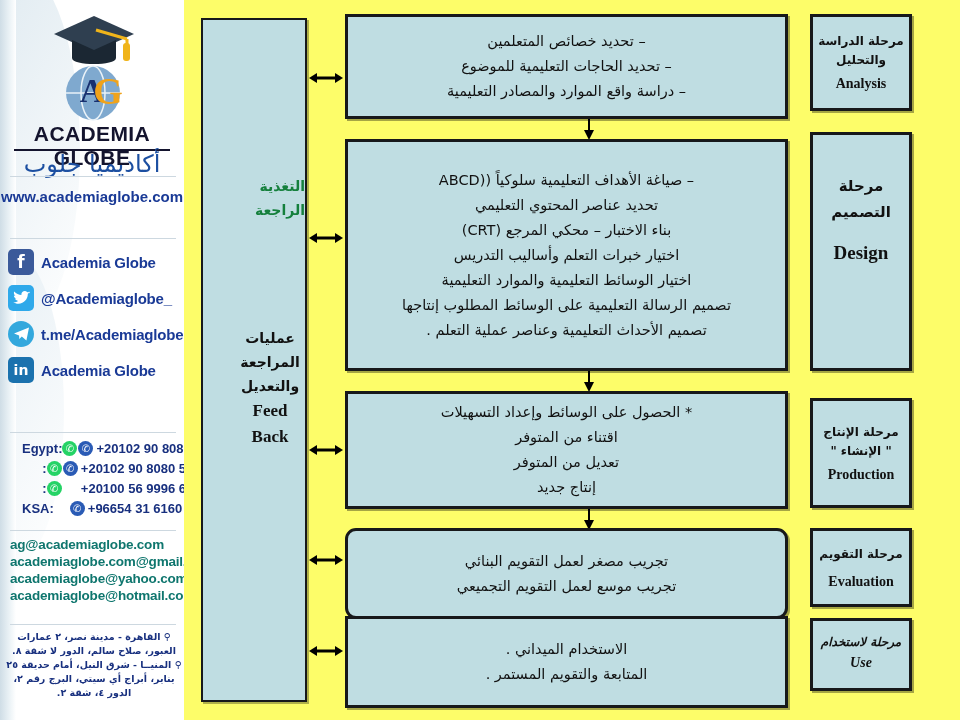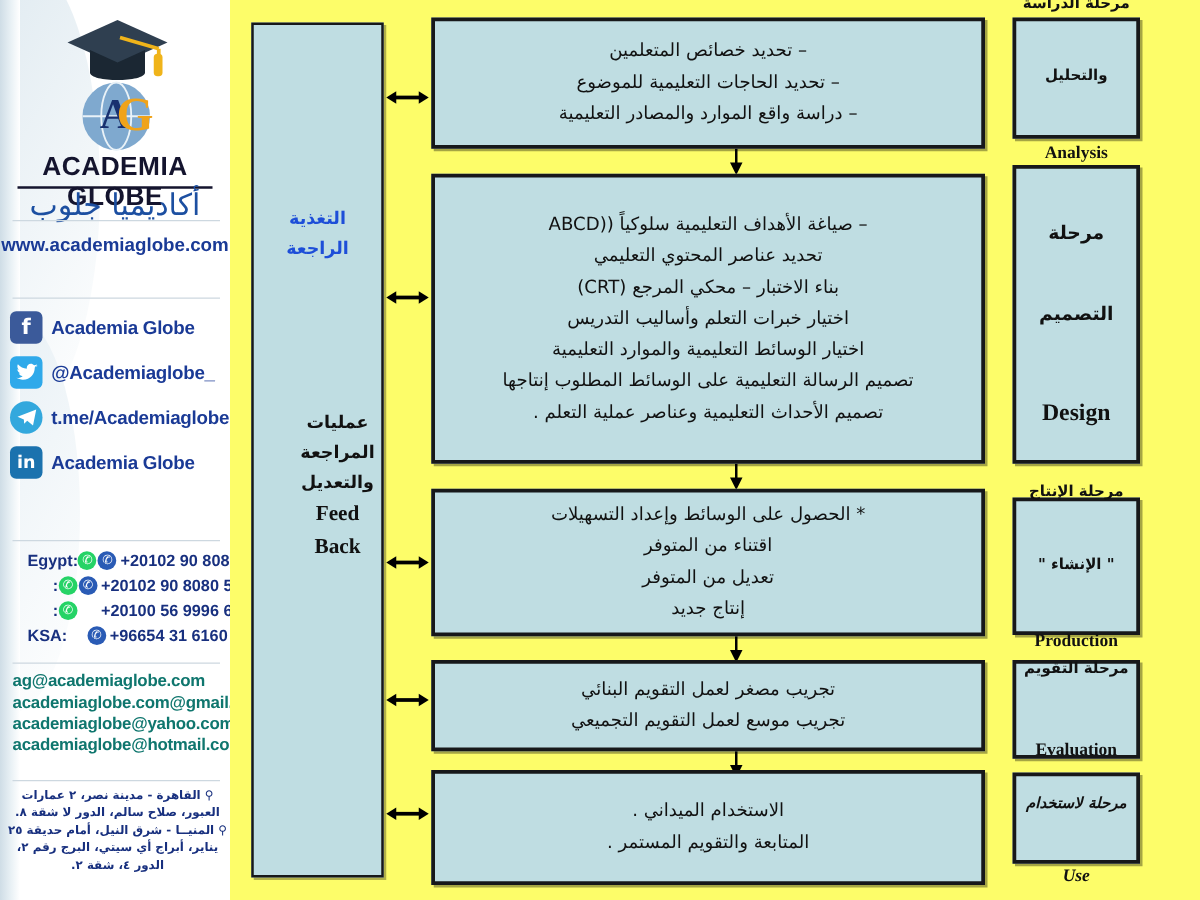--- a/index.html
+++ b/index.html
@@ -102,31 +102,31 @@
   }
   .fbox .inner{
     width:100%;height:100%;display:flex;flex-direction:column;
     align-items:center;justify-content:center;
     direction:rtl;text-align:center;
     font-family:"DejaVu Sans",sans-serif;
     color:#111;
   }
   .body-box .inner{font-size:14.5px;line-height:25px;padding:4px 10px;box-sizing:border-box;}
   .body-box .inner .ln{width:100%;text-align:center;}
-  .stage-box .inner{font-size:12px;line-height:19px;gap:39px;}
+  .stage-box .inner{font-size:12px;line-height:19px;}
   .stage-box .en{font-family:"Liberation Serif",serif;font-weight:bold;font-size:14px;
      direction:ltr;margin-top:4px;}
   .stage-box .ar{font-weight:bold;}
 
   .feedback{position:absolute;left:201px;top:18px;width:106px;height:684px;
     background:#bfdde2;border:2px solid #17181a;box-sizing:border-box;
     box-shadow:2px 2px 0 rgba(0,0,0,.3);}
-  .fb-t1{position:absolute;left:0;top:143px;width:100%;text-align:center;
+  .fb-t1{position:absolute;left:0;top:154px;width:100%;
     direction:rtl;font-family:"DejaVu Sans",sans-serif;font-weight:bold;
-    font-size:14px;line-height:24px;color:#1d4ed8;}
+    font-size:14px;line-height:24px;color:#15803d;}
   .fb-t2{position:absolute;left:0;top:306px;width:100%;text-align:center;
     direction:rtl;font-family:"DejaVu Sans",sans-serif;font-weight:bold;
     font-size:14px;line-height:24px;color:#111;padding-left:16px;}
   .fb-en{font-family:"Liberation Serif",serif;font-weight:bold;font-size:17px;
     direction:ltr;line-height:26px;}
 
   .hconn{position:absolute;height:14px;}
   .vconn{position:absolute;width:10px;}
   svg{display:block;overflow:visible;}
 </style>
@@ -350,21 +350,21 @@
 
   <div class="fbox body-box" style="left:345px;top:391px;width:443px;height:118px;">
     <div class="inner">
       <div class="ln">* الحصول على الوسائط وإعداد التسهيلات</div>
       <div class="ln">اقتناء من المتوفر</div>
       <div class="ln">تعديل من المتوفر</div>
       <div class="ln">إنتاج جديد</div>
     </div>
   </div>
 
-  <div class="fbox body-box" style="left:345px;top:528px;width:443px;height:73px;">
+  <div class="fbox body-box" style="left:345px;top:528px;width:443px;height:91px;border-radius:11px;">
     <div class="inner">
       <div class="ln">تجريب مصغر لعمل التقويم البنائي</div>
       <div class="ln">تجريب موسع لعمل التقويم التجميعي</div>
     </div>
   </div>
 
   <div class="fbox body-box" style="left:345px;top:616px;width:443px;height:92px;">
     <div class="inner">
       <div class="ln">الاستخدام الميداني .</div>
       <div class="ln">المتابعة والتقويم المستمر .</div>

